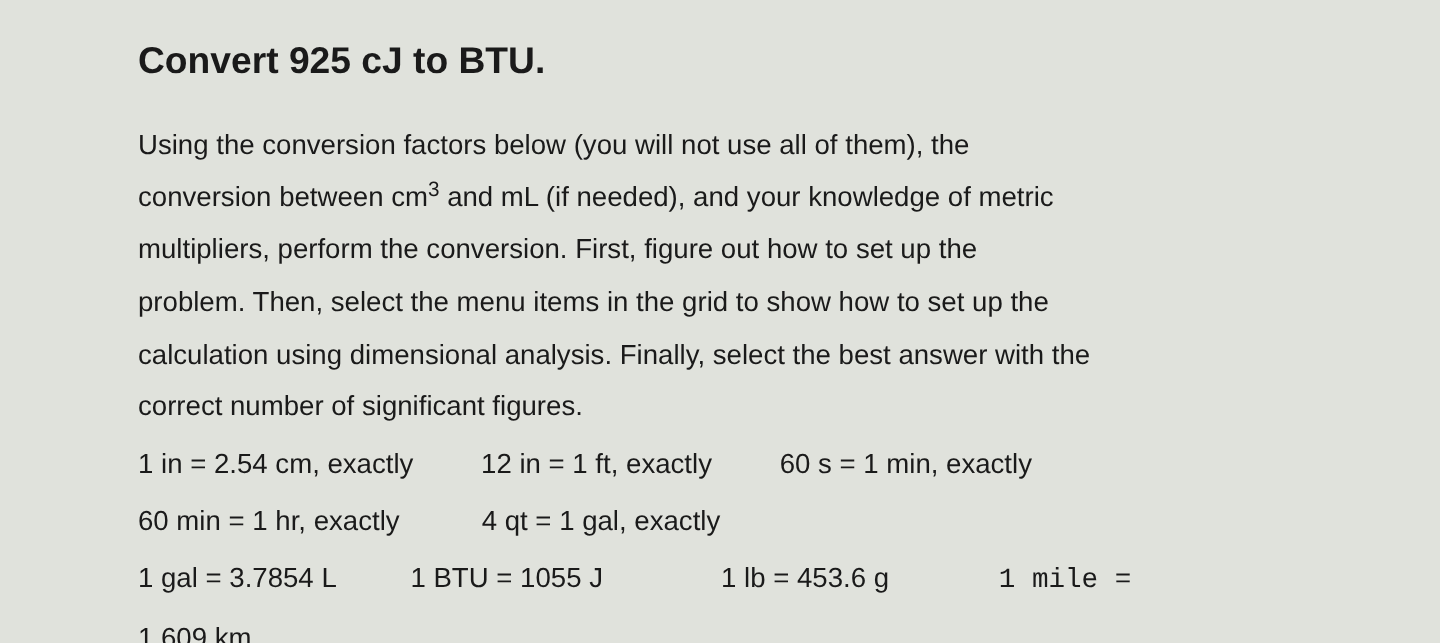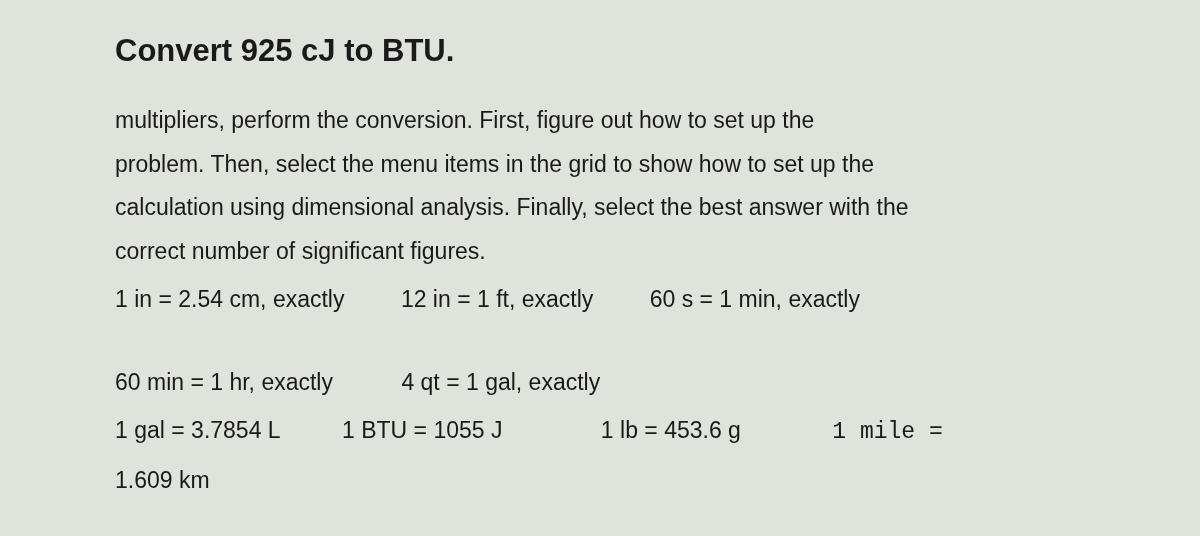--- a/index.html
+++ b/index.html
@@ -56,34 +56,38 @@
       position: relative;
       font-family: Liberation Mono, monospace;
     }
   </style>
 </head>
 <body>
 
 <div class="heading">Convert 925 cJ to BTU.</div>
 
 <div class="body-wrapper">
+  <div class="body-line">Using the conversion factors below (you will not use all of them), the</div>
+  <div class="body-line">
+    <span>conversion between cm</span><sup>3</sup><span> and mL (if needed), and your knowledge of metric</span>
+  </div>
   <div class="body-line">multipliers, perform the conversion.  First, figure out how to set up the</div>
   <div class="body-line">problem.  Then, select the menu items in the grid to show how to set up the</div>
   <div class="body-line">calculation using dimensional analysis.  Finally, select the best answer with the</div>
   <div class="body-line">correct number of significant figures.</div>
 </div>
 
 <div class="factors-row">
   <span class="factor-item">1 in = 2.54 cm, exactly</span>
   <span class="factor-item">12 in = 1 ft, exactly</span>
   <span class="factor-item">60 s = 1 min, exactly</span>
 </div>
 
 <div class="factors-row">
-  <span class="factor-item" style="margin-right:62px;margin-top:36px;">60 min = 1 hr, exactly</span>
+  <span class="factor-item" style="margin-right:62px;">60 min = 1 hr, exactly</span>
   <span class="factor-item">4 qt = 1 gal, exactly</span>
 </div>
 
 <div class="factor-row2">
   <span class="factor-item tight" style="margin-right:55px;">1 gal = 3.7854 L</span>
   <span class="factor-item tight" style="margin-right:92px;">1 BTU = 1055 J</span>
   <span class="factor-item tight" style="margin-right:85px;">1 lb = 453.6 g</span>
   <span class="factor-item tight cursor">1 mile =</span>
 </div>
 

